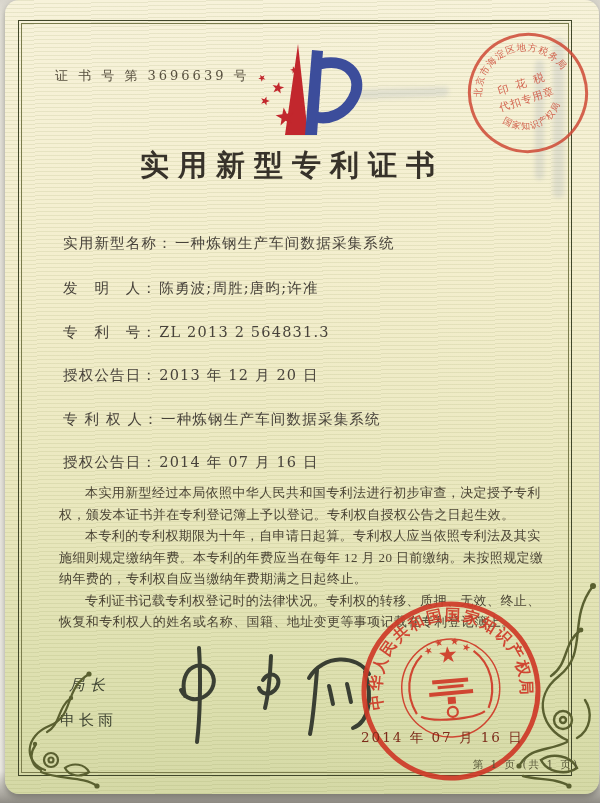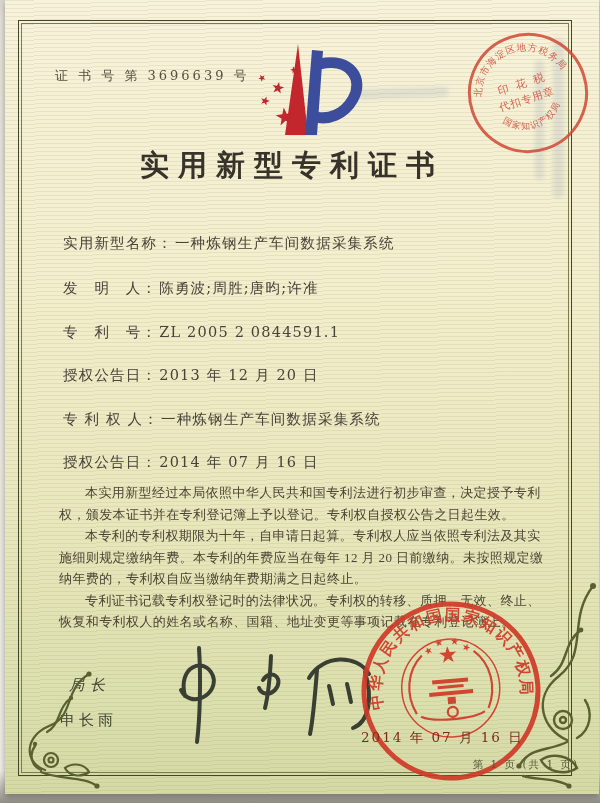--- a/index.html
+++ b/index.html
@@ -7,20 +7,21 @@
     position:relative;width:600px;height:803px;overflow:hidden;
     background:linear-gradient(180deg,#d8d5cc 0%,#e4e1d8 2%,#efede6 96%,#a9a69e 99%,#8f8c85 100%);
     font-family:"DejaVu Serif","Liberation Serif",serif;
   }
   .paper{
     position:absolute;left:5px;top:0;right:1px;bottom:9px;
     background:
       repeating-linear-gradient(179deg, rgba(128,138,72,0.13) 0 1px, rgba(0,0,0,0) 1px 4px),
       linear-gradient(180deg,#f7f2da 0%,#f3eecd 35%,#e9e7bd 65%,#dcdfae 88%,#d5d9a6 100%);
     box-shadow:0 3px 6px rgba(60,60,50,0.45);
+    border-radius:14px;
   }
   .frame{position:absolute;left:13px;top:20px;right:27px;bottom:18px;border:1px solid #41472a;}
   .frame::after{content:"";position:absolute;left:2px;top:2px;right:2px;bottom:2px;border:1px solid #7a7c4c;}
   .cert-no{position:absolute;left:50px;top:67px;font-size:13px;color:#564f3e;letter-spacing:3px;}
   .title{position:absolute;left:0;right:20px;top:146px;text-align:center;font-size:29px;font-weight:bold;color:#37322a;letter-spacing:9px;}
   .logo{position:absolute;left:233px;top:38px;width:132px;height:106px;}
   .row{position:absolute;left:58px;font-size:14.5px;color:#47423a;letter-spacing:1.2px;white-space:nowrap;}
   .row .lab{margin-right:2px;}
   .r1{top:234px}.r2{top:279px}.r3{top:323px}.r4{top:366px}.r5{top:410px}.r6{top:453px}
   .body{position:absolute;left:54px;right:46px;top:482px;color:#4b4535;}
@@ -67,21 +68,21 @@
 
     <div class="title">实用新型专利证书</div>
 
     <div class="row r1">
       <span class="lab">实用新型名称：</span><span>一种炼钢生产车间数据采集系统</span>
     </div>
     <div class="row r2">
       <span class="lab">发　明　人：</span><span>陈勇波;周胜;唐昀;许准</span>
     </div>
     <div class="row r3">
-      <span class="lab">专　利　号：</span><span>ZL 2005 2 0844591.1</span>
+      <span class="lab">专　利　号：</span><span>ZL 2013 2 564831.3</span>
     </div>
     <div class="row r4">
       <span class="lab">授权公告日：</span><span>2013 年 12 月 20 日</span>
     </div>
     <div class="row r5">
       <span class="lab">专 利 权 人：</span><span>一种炼钢生产车间数据采集系统</span>
     </div>
     <div class="row r6">
       <span class="lab">授权公告日：</span><span>2014 年 07 月 16 日</span>
     </div>

